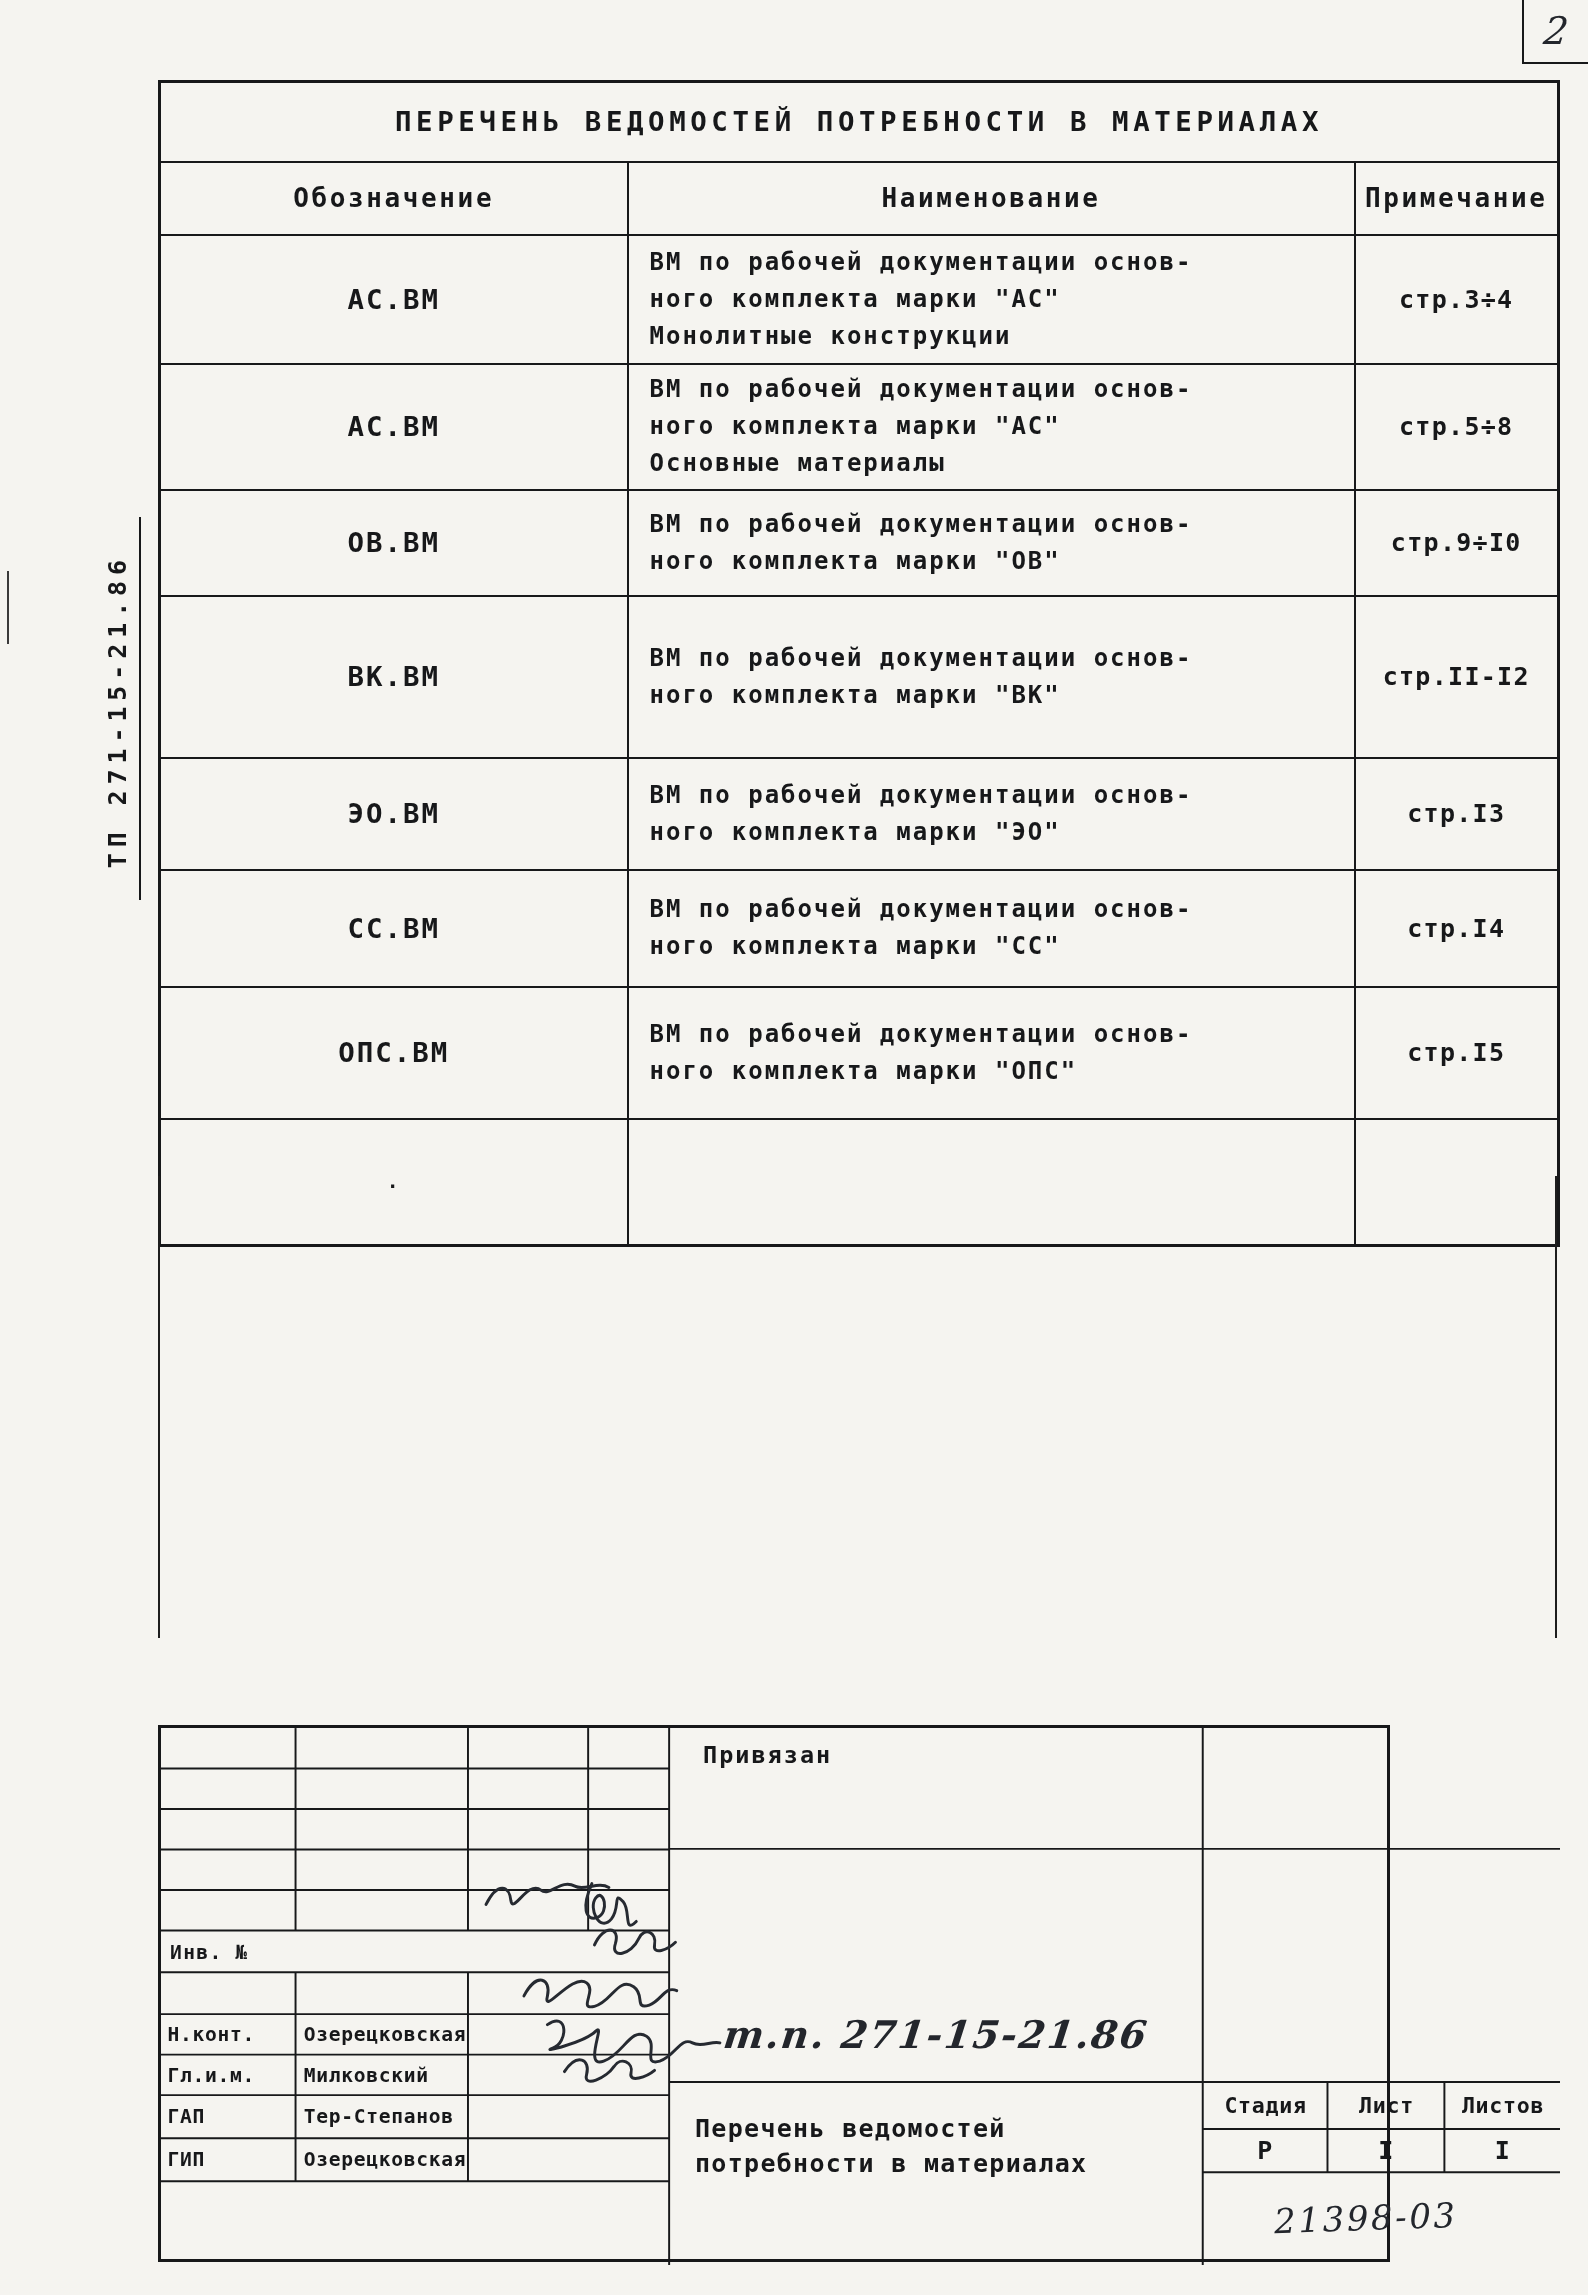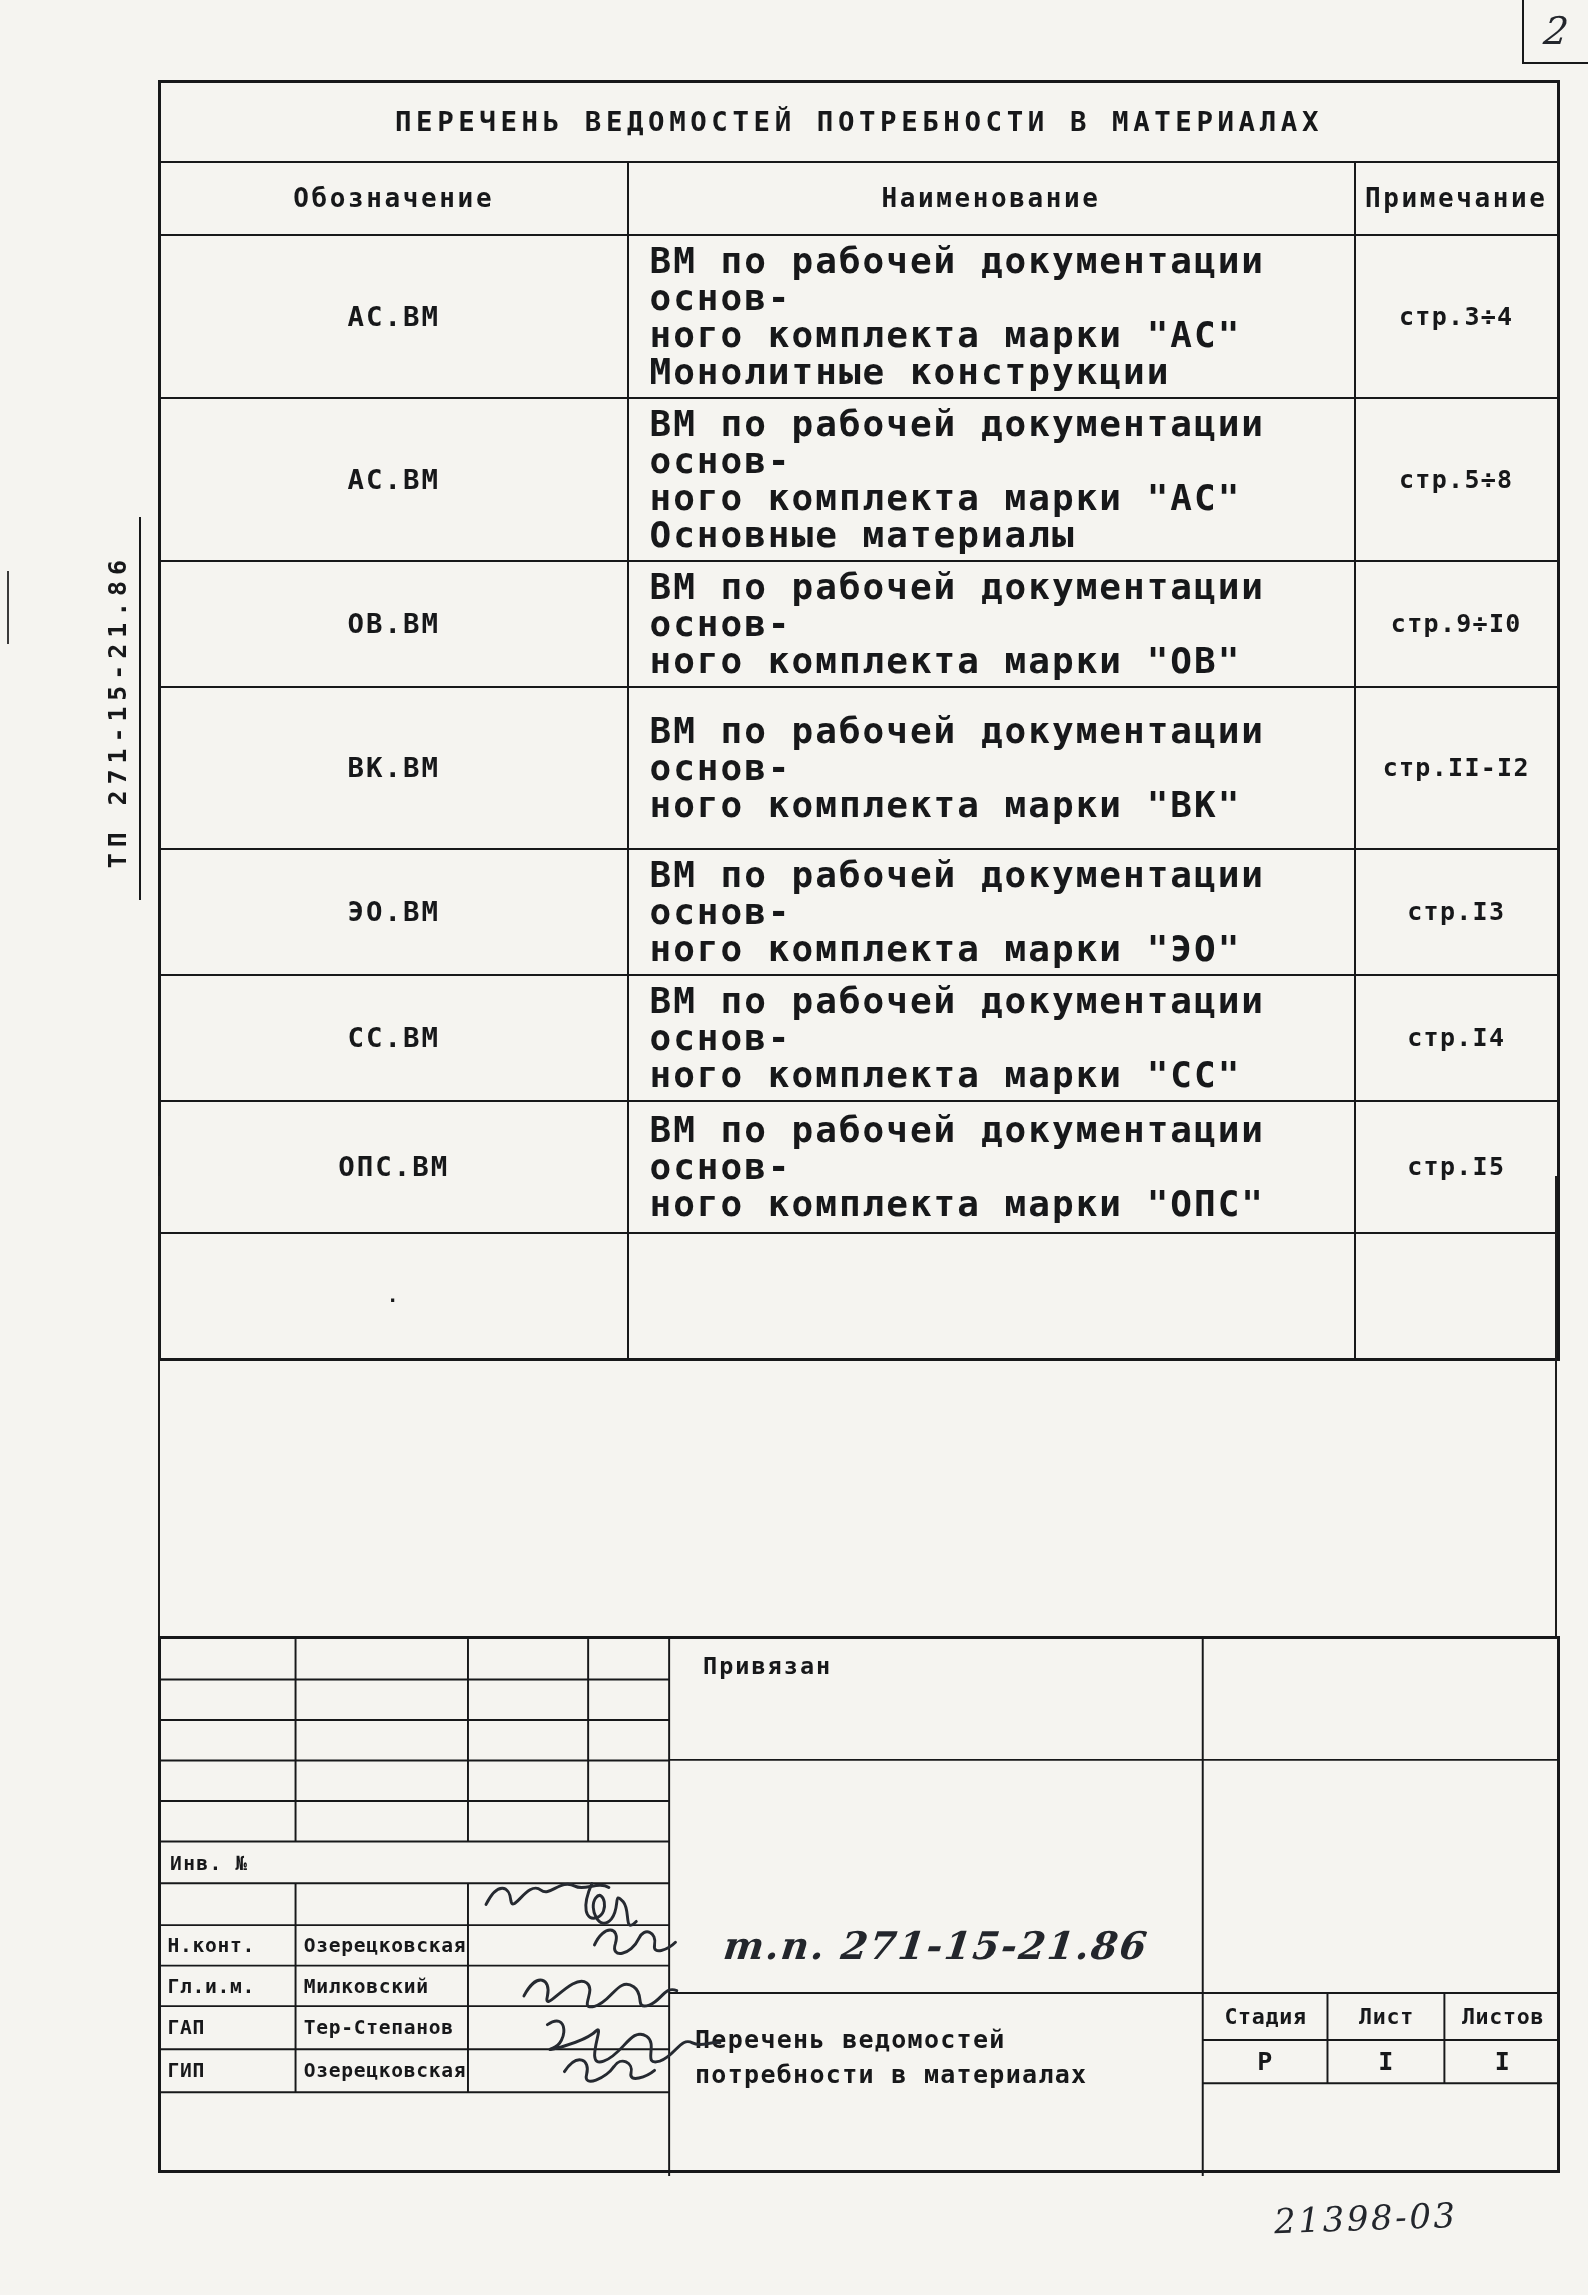--- a/index.html
+++ b/index.html
@@ -15,21 +15,21 @@
   
   table.main {
     position:absolute; left:158px; top:80px; width:1399px;
     border-collapse:collapse; table-layout:fixed;
     border:3.3px solid #17181a;
   }
   table.main td, table.main th { border:2px solid #17181a; vertical-align:middle; }
   td.title-cell { text-align:center; font-size:27.4px; font-weight:700; letter-spacing:4.6px; }
   th.hdr { text-align:center; font-size:26px; font-weight:700; letter-spacing:2.6px;margin-top:24px; }
   td.des { text-align:center; font-size:27.4px; font-weight:700; letter-spacing:2px; }
-  td.nm  { font-size:36px; font-weight:700; letter-spacing:2px; line-height:37px;
+  td.nm  { font-size:24px; font-weight:700; letter-spacing:2px; line-height:37px;
            padding:6.5px 10.5px 6.5px 21px; white-space:pre-line; }
   td.nt  { text-align:center; font-size:25px; font-weight:700; letter-spacing:1.3px; }
 
   
   .margin-code {
     position:absolute; left:97px; top:515px; height:392px; width:41px;
     display:flex; align-items:center; justify-content:center;
   }
   .margin-code span {
     writing-mode:vertical-rl; transform:rotate(180deg);
@@ -48,21 +48,21 @@
     border-left:2.6px solid #17181a; border-bottom:2.6px solid #17181a;
     display:flex; align-items:center; justify-content:center;
   }
 
   
   .hand { font-family:"DejaVu Serif", serif; font-style:italic; color:#23262c; transform:skewX(-7deg); }
   .sheetnum-box .hand { font-size:38px; }
 
   
   .tblock {
-    position:absolute; left:158px; top:1636px; width:1402px; height:537px;
+    position:absolute; left:158px; top:1725px; width:1232px; height:537px;
     border:3.3px solid #17181a;
   }
   .tblock svg.grid { position:absolute; left:0; top:0; pointer-events:none; }
   .tb-text { position:absolute; font-weight:700; }
   .binding   { left:508px; top:0; width:534px; height:121px; padding:13px 0 0 34px; font-size:23.5px; letter-spacing:2px; }
   .inv-label { left:0; top:203px; width:508px; height:42px; display:flex; align-items:center; padding-left:9.1px; font-size:19.6px; letter-spacing:1.3px; }
   .sig-row { position:absolute; left:0; width:508px; display:flex; align-items:center; font-size:19.6px; font-weight:700; letter-spacing:0.7px; }
   .sig-role { width:135px; padding-left:6.5px; }
   .sig-name { width:209px; padding-left:7.8px; white-space:nowrap; }
   .proj-code {

